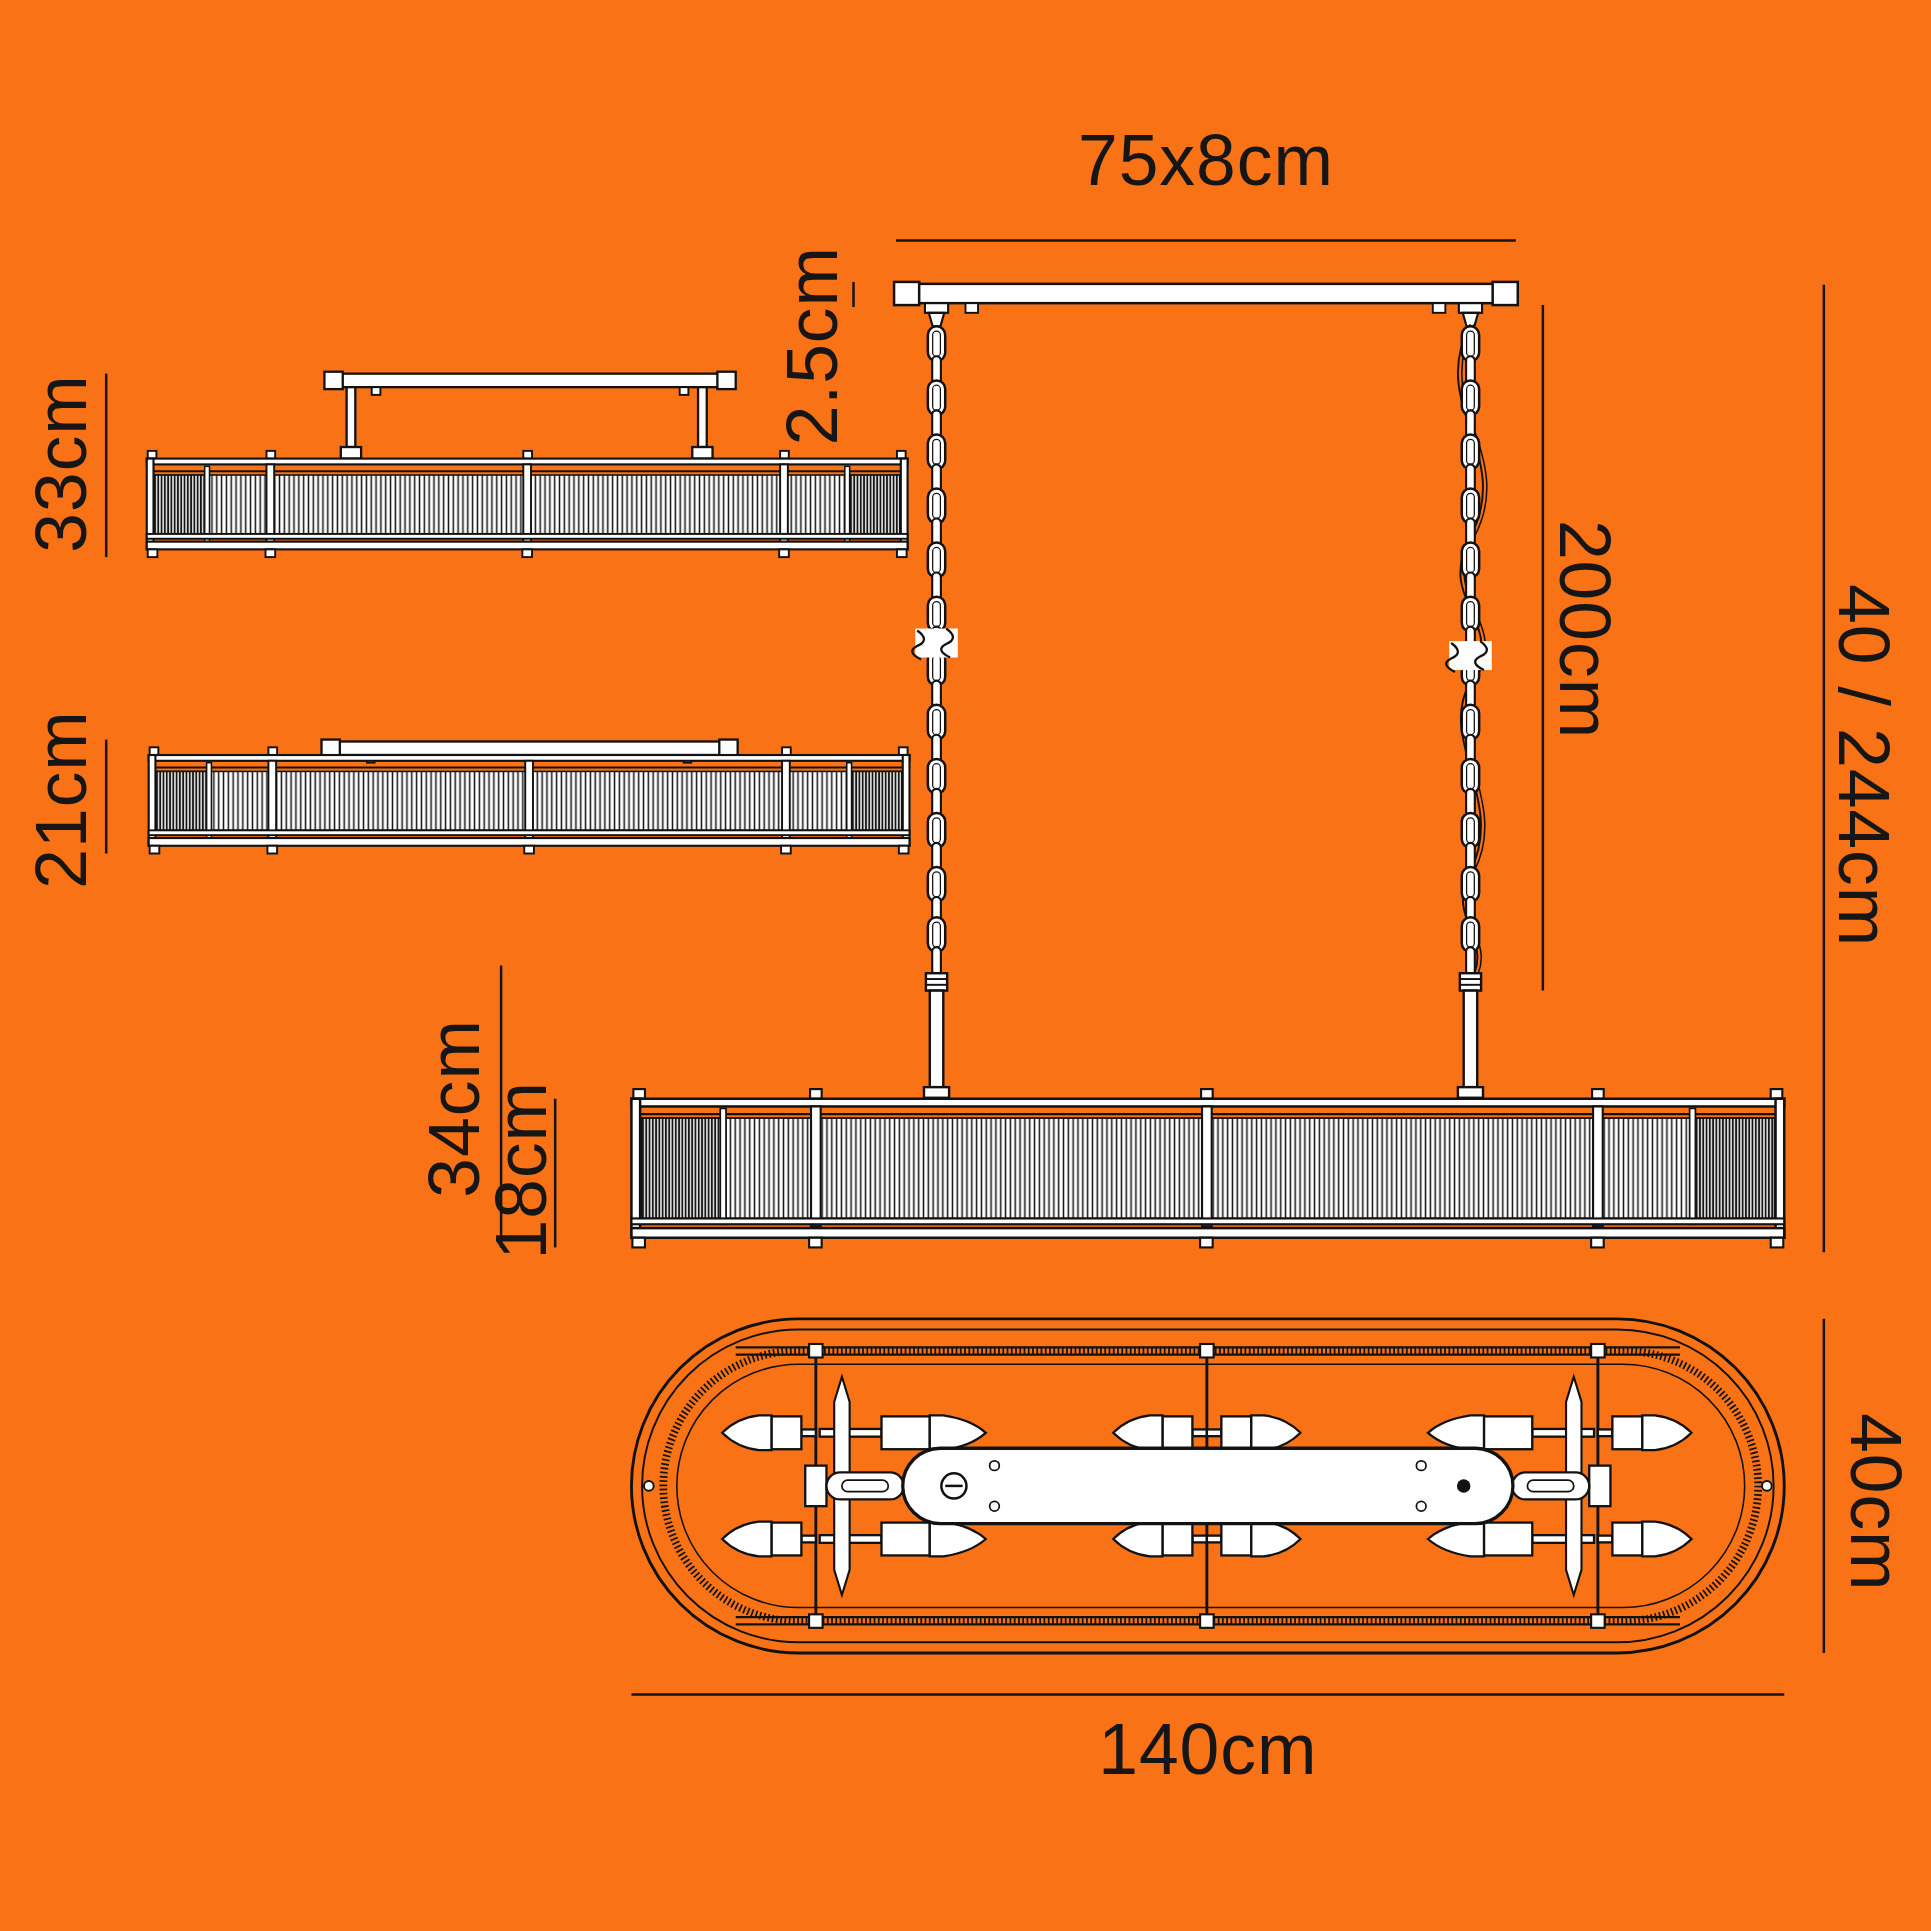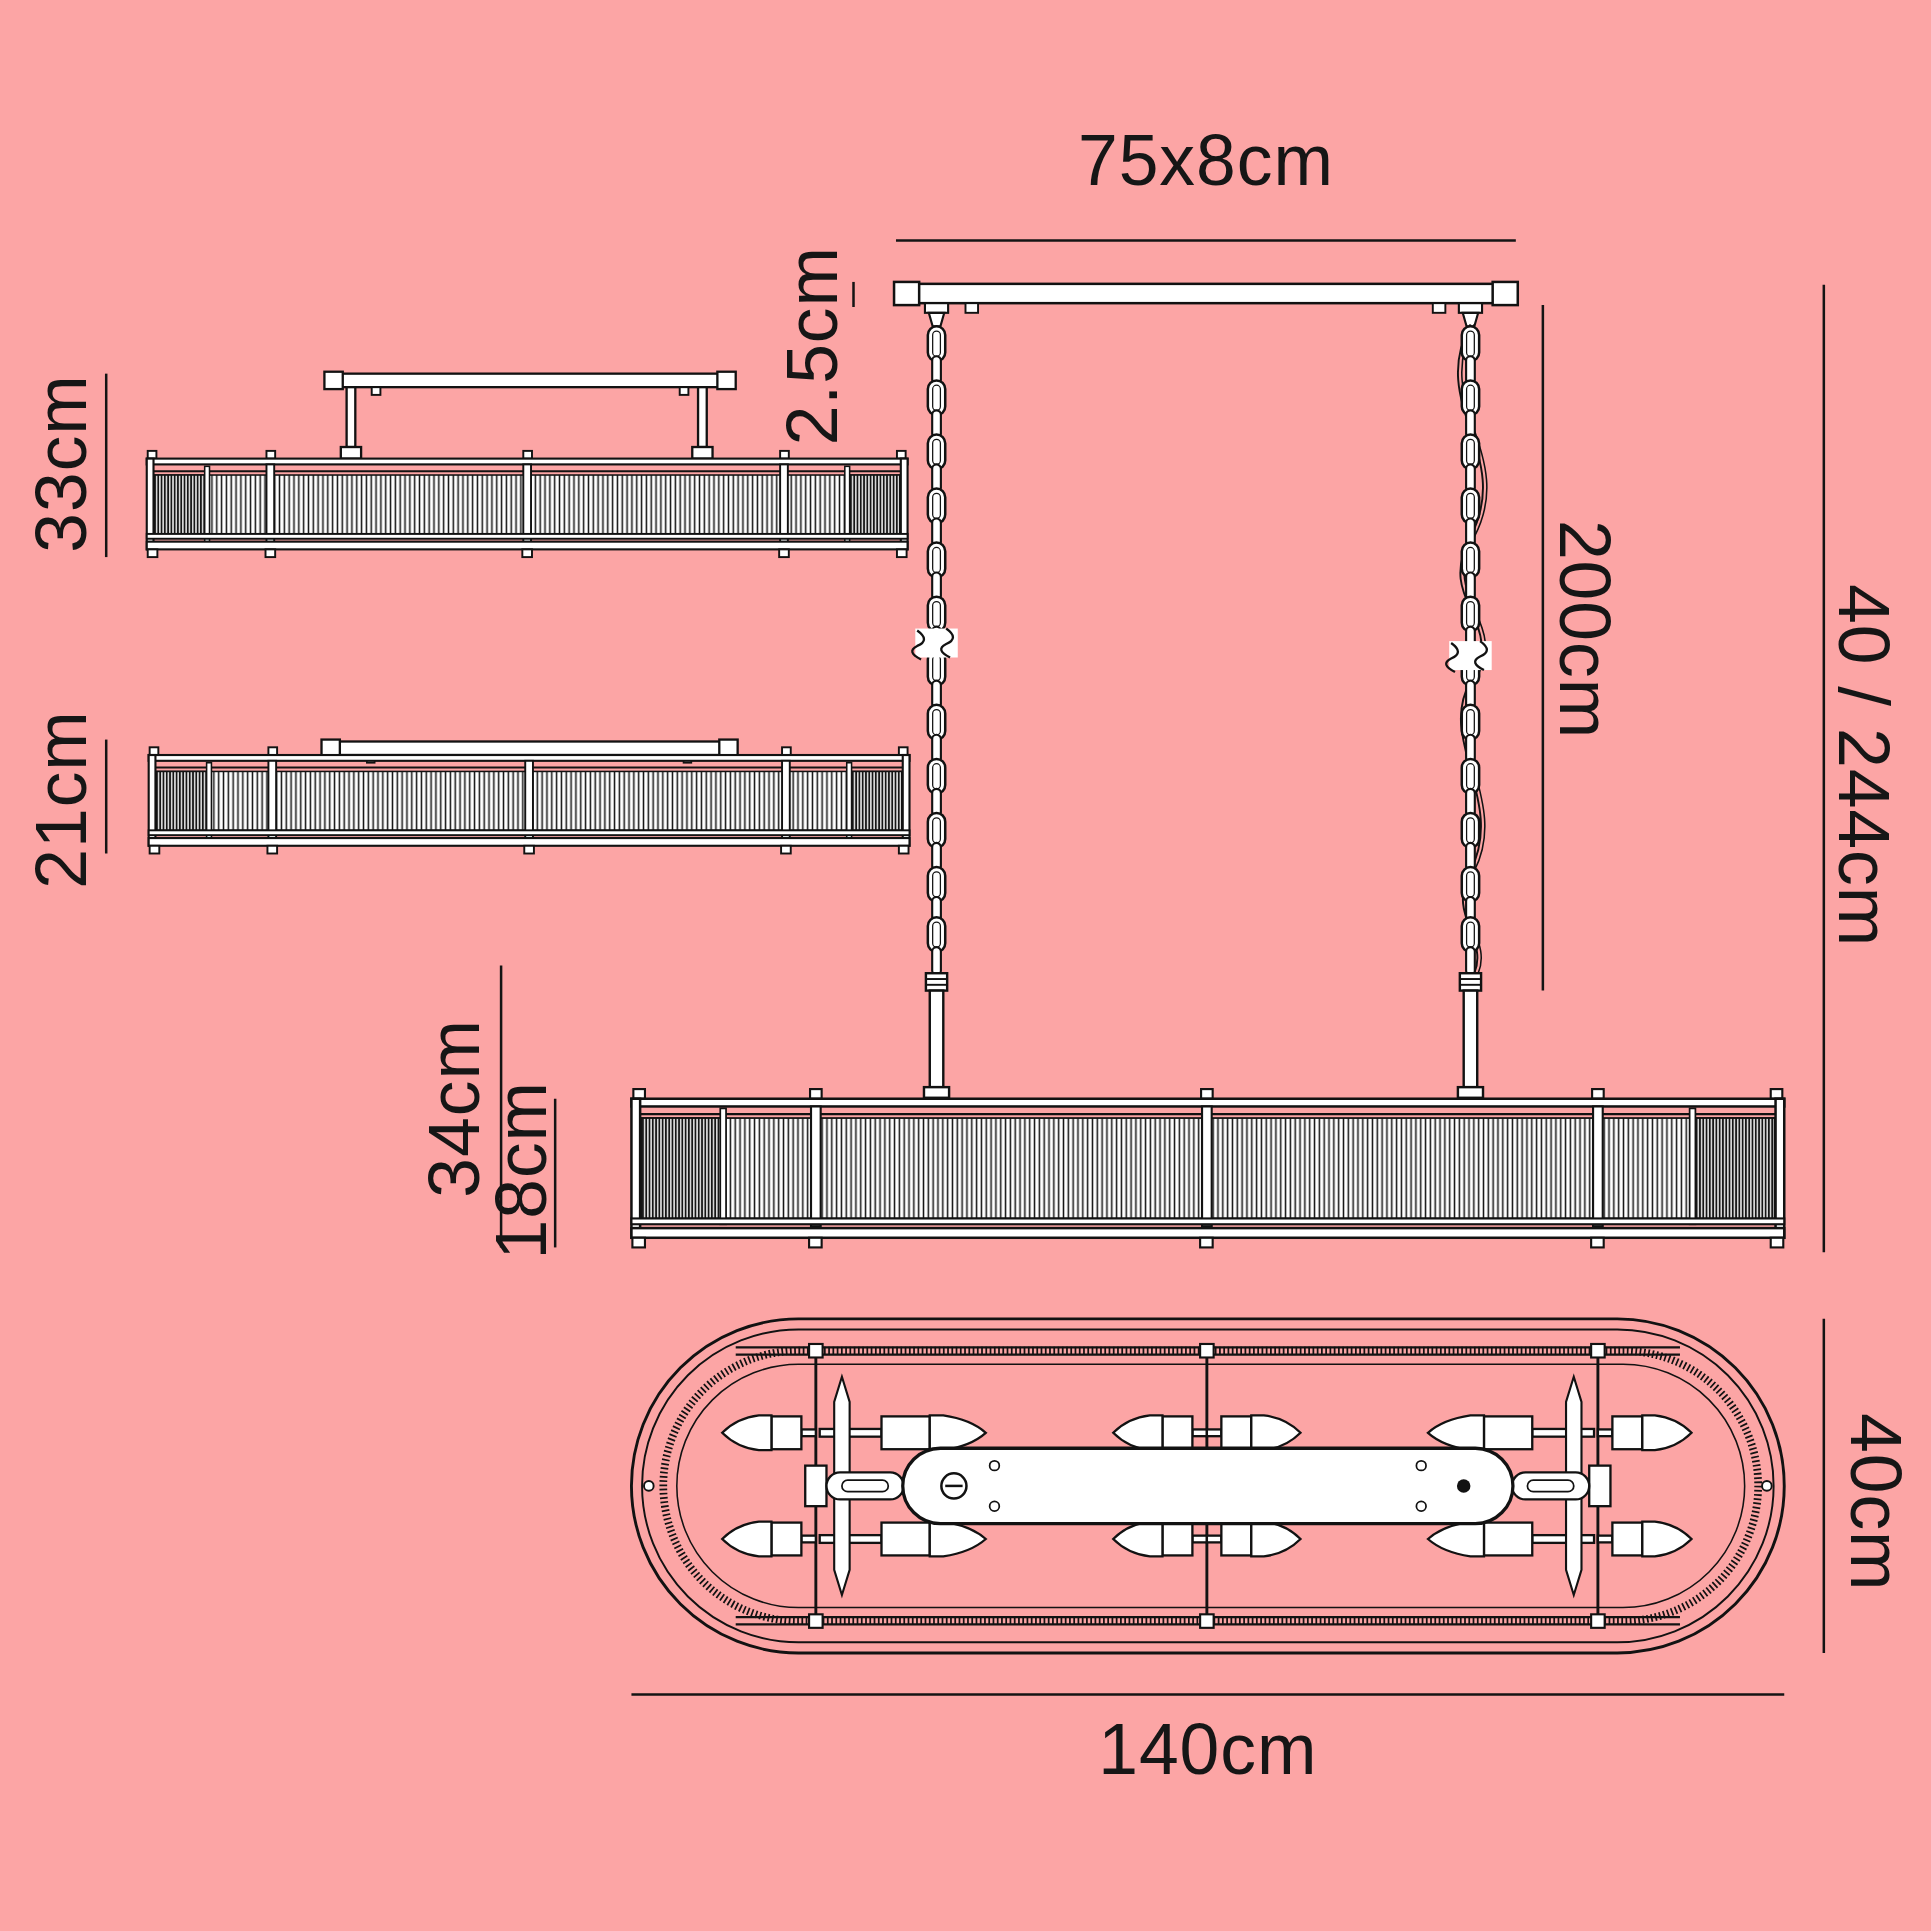--- a/index.html
+++ b/index.html
@@ -1,16 +1,16 @@
 <!DOCTYPE html>
 <html><head>
 <meta charset="utf-8">
 <style>
   html,body{margin:0;padding:0;background:#ffffff;}
-  .stage{width:1931px;height:1931px;background:#fca5a5;position:relative;overflow:hidden;}
+  .stage{width:1931px;height:1931px;background:#f97316;position:relative;overflow:hidden;}
   svg{display:block;}
   text{font-family:"Liberation Sans","DejaVu Sans",sans-serif;fill:#161616;}
   .dimtext{font-size:74px;letter-spacing:1px;}
 </style>
 </head>
 <body>
 
 <div class="stage">
 <svg width="1931" height="1931" viewBox="0 0 2000 2000">
   <defs>

